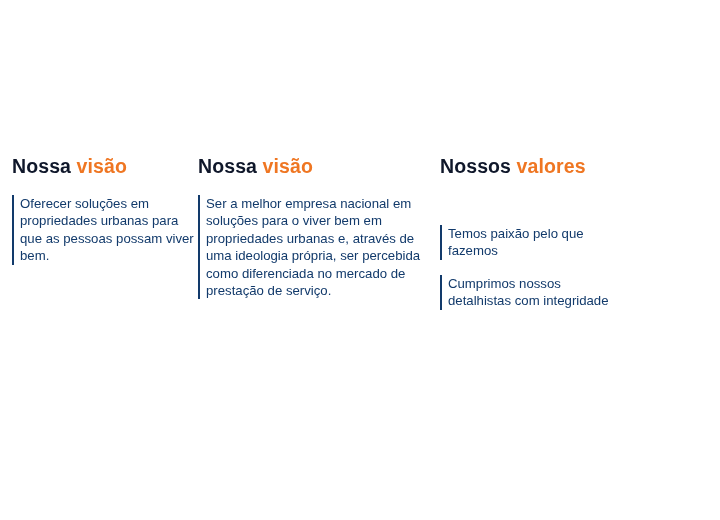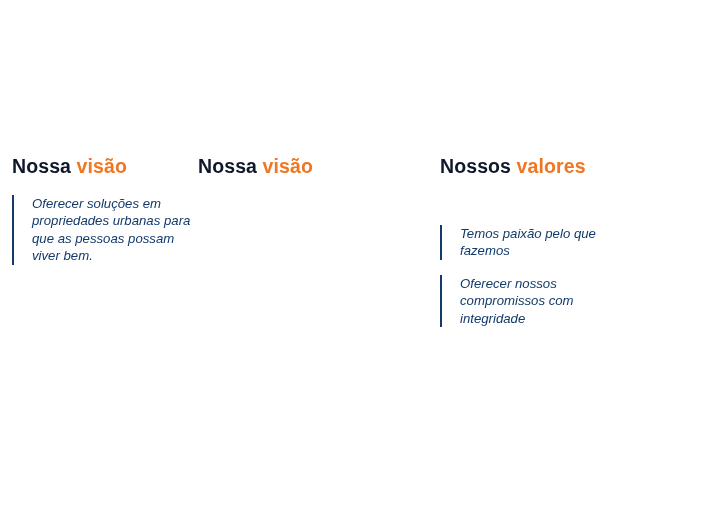--- a/index.html
+++ b/index.html
@@ -43,25 +43,24 @@
   .heading .word-dark {
     color: #0f172a;
   }
   .heading .word-accent {
     color: #ef7622;
   }
 
   .bar-item {
     position: relative;
     border-left: 2.5px solid #123a6b;
-    padding-left: 18px;
+    padding-left: 6px;
     color: #123a6b;
     font-size: 13.2px;
     line-height: 17.4px;
-    font-style: italic;
   }
   .bar-item + .bar-item {
     margin-top: 15px;
   }
   .values-wrap {
     display: flex;
     align-items: flex-start;
     margin-top: 47px;
   }
   .values-col-a { width: 170px; }
@@ -83,29 +82,30 @@
         <span class="word-accent">visão</span>
       </div>
       <div class="bar-item">Oferecer soluções em propriedades urbanas para que as pessoas possam viver bem.</div>
     </div>
 
     <div class="col col-vision">
       <div class="heading">
         <span class="word-dark">Nossa</span>
         <span class="word-accent">visão</span>
       </div>
+      <div class="bar-item">Ser a melhor empresa nacional em soluções para o viver bem em propriedades urbanas e, através de uma ideologia própria, ser percebida como diferenciada no mercado de prestação de serviço.</div>
     </div>
 
     <div class="col col-values">
       <div class="heading">
         <span class="word-dark">Nossos</span>
         <span class="word-accent">valores</span>
       </div>
       <div class="values-wrap">
         <div class="values-col-a">
           <div class="bar-item">Temos paixão pelo que fazemos</div>
-          <div class="bar-item">Oferecer nossos compromissos com integridade</div>
+          <div class="bar-item">Cumprimos nossos detalhistas com integridade</div>
         </div>
       </div>
     </div>
 
   </div>
 </div>
 
 </body></html>

